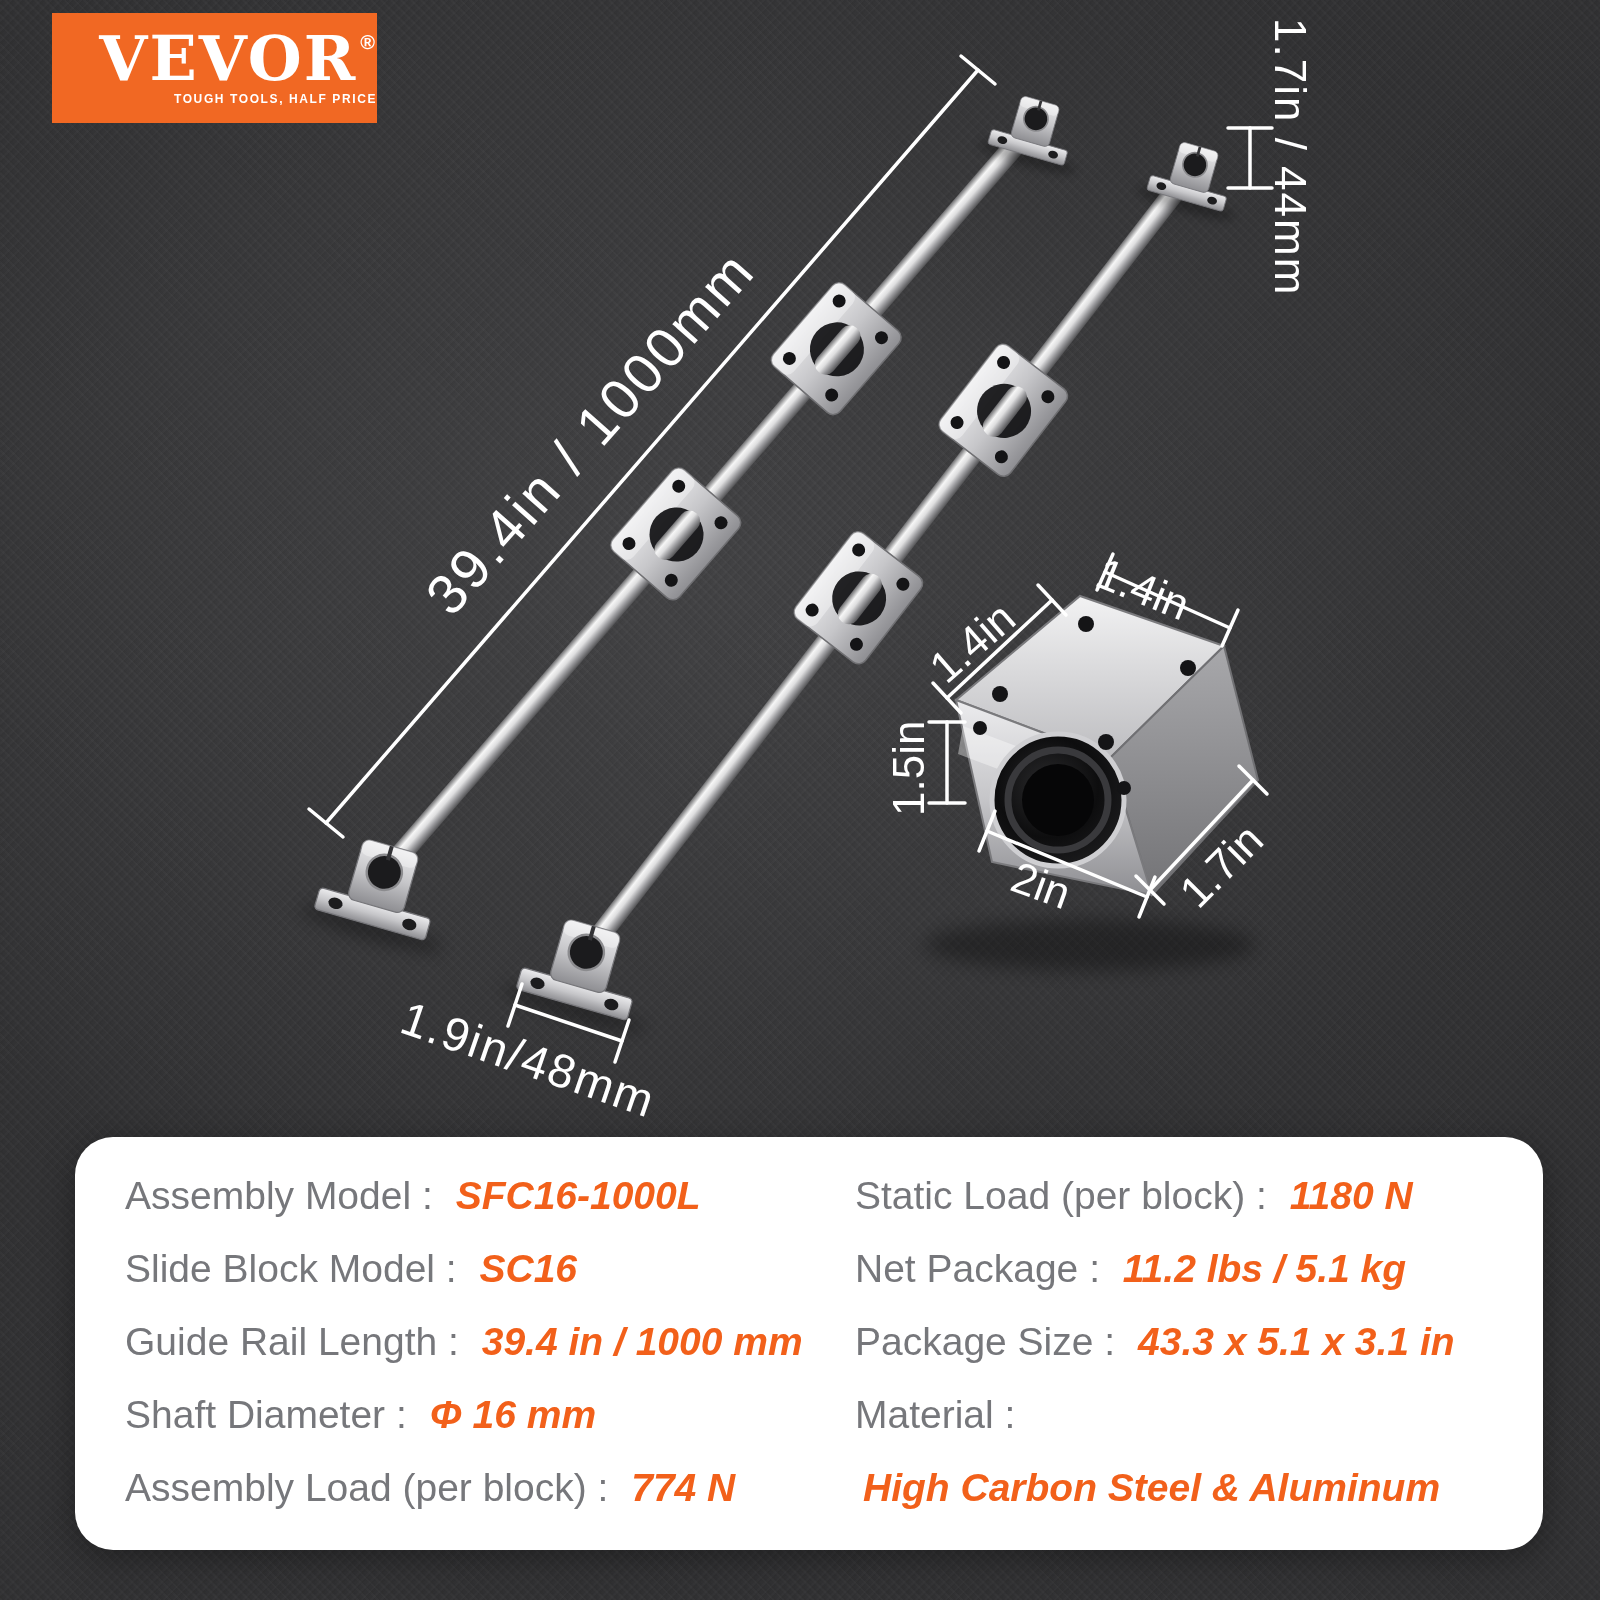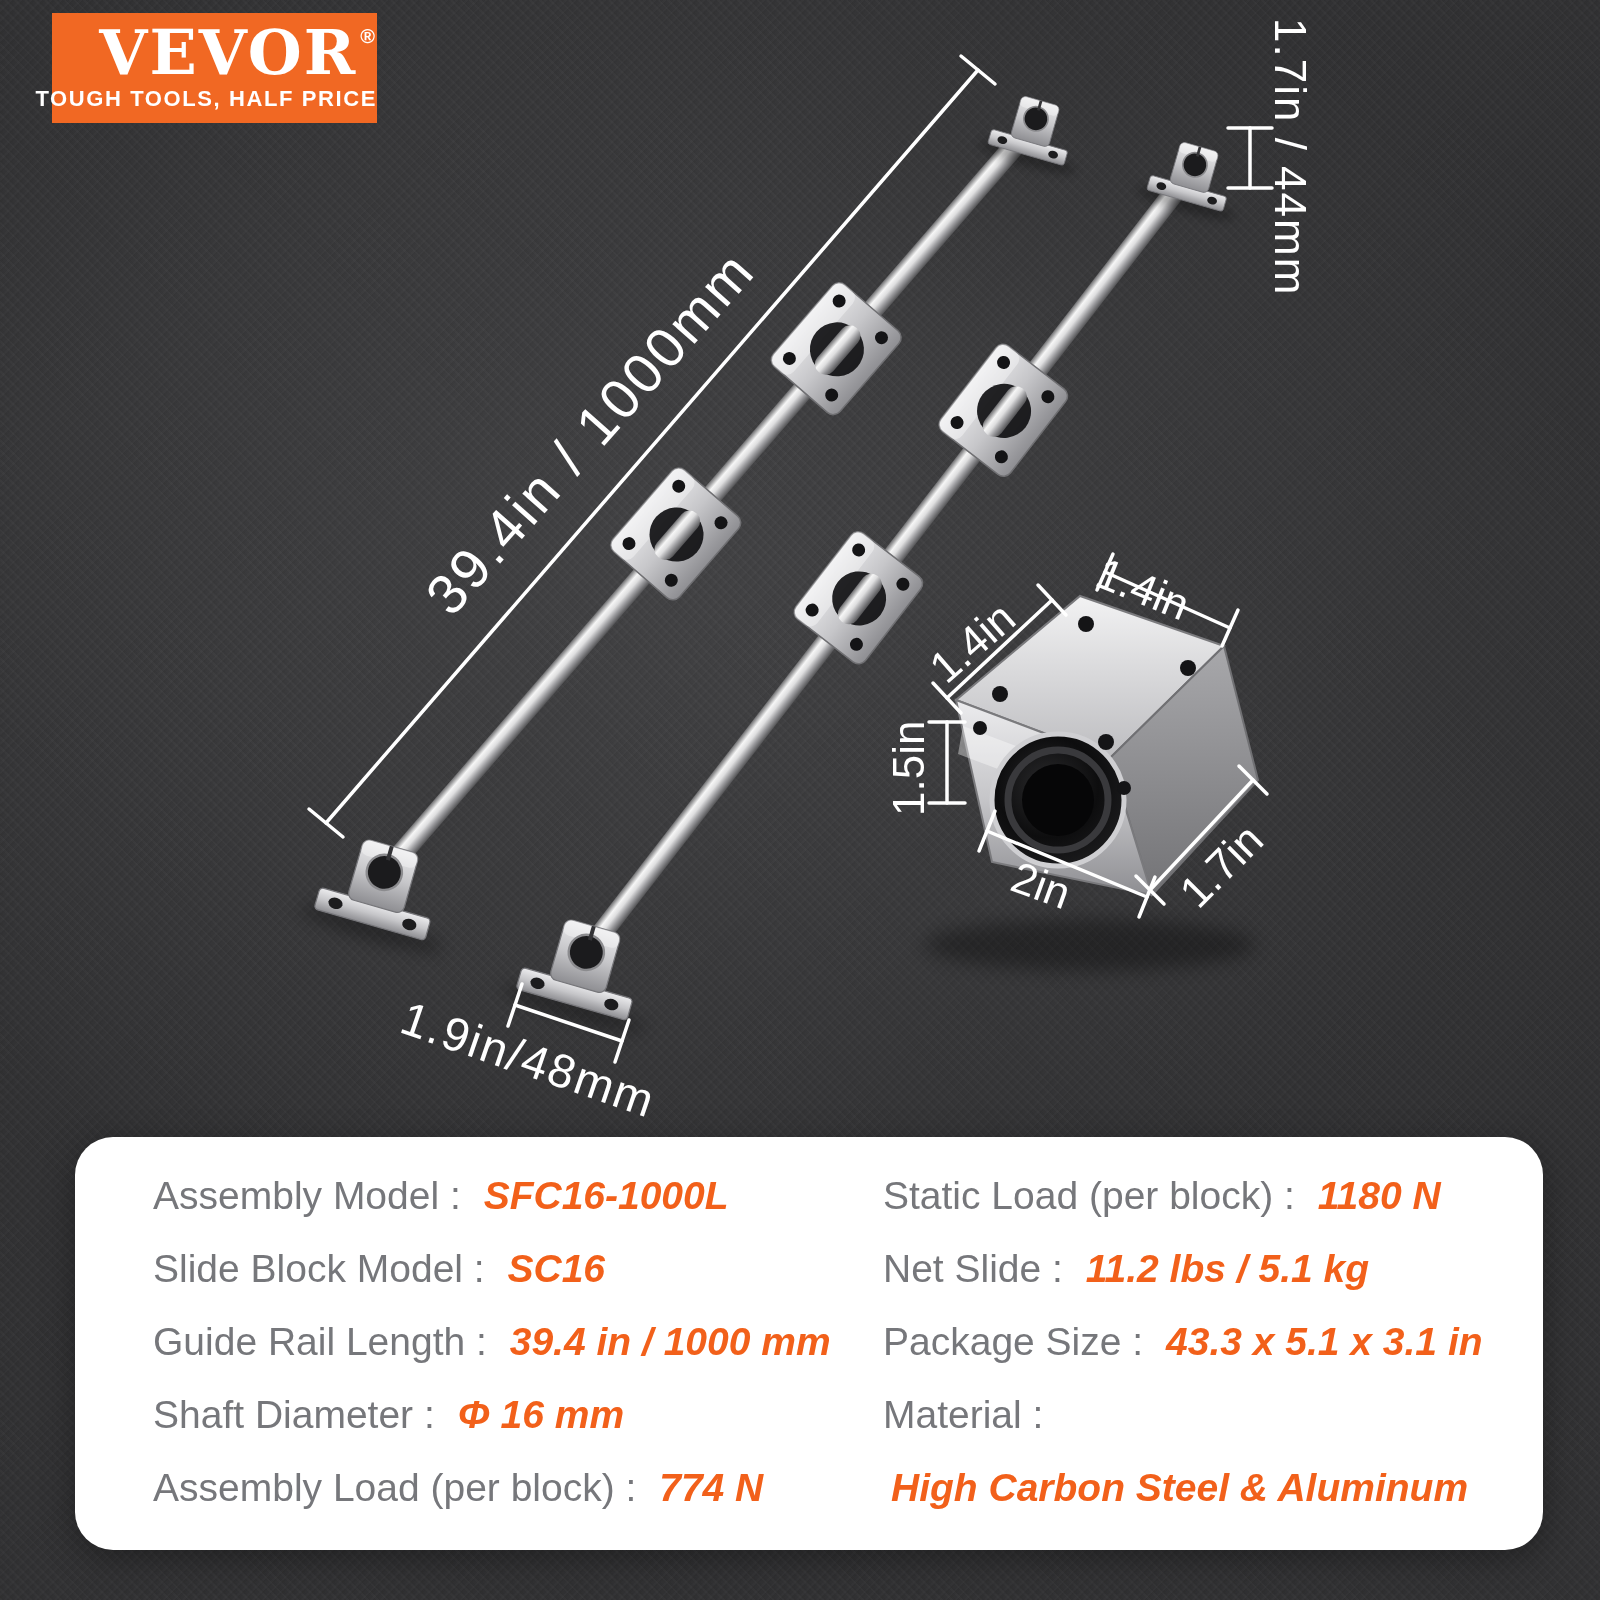--- a/index.html
+++ b/index.html
@@ -15,21 +15,21 @@
   .art{position:absolute;left:0;top:0;width:1600px;height:1600px;z-index:1;}
   
   .logo{
     position:absolute;left:52px;top:13px;width:325px;height:110px;z-index:6;
     background:#F16823;color:#fff;display:flex;flex-direction:column;
     align-items:flex-end;justify-content:center;
   }
   .logo-brand{font-family:"DejaVu Serif", serif;font-weight:700;font-size:62px;
     line-height:58px;letter-spacing:2px;display:flex;align-items:flex-start;}
   .logo-reg{font-size:20px;line-height:20px;margin-top:2px;margin-left:3px;font-family:"Liberation Sans",sans-serif;font-weight:700;}
-  .logo-tagline{font-size:22px;font-weight:700;letter-spacing:1.6px;margin-top:4px;white-space:nowrap;}
+  .logo-tagline{font-size:12px;font-weight:700;letter-spacing:1.6px;margin-top:4px;white-space:nowrap;}
   
   .dim{
     position:absolute;color:#fff;white-space:nowrap;z-index:5;
     transform-origin:left top;font-weight:400;
   }
   .dim-rail{left:330px;top:400px;width:520px;text-align:center;font-size:56px;
     letter-spacing:3px;transform-origin:center center;transform:rotate(-48.5deg);}
   .dim-supheight{left:1315px;top:18px;font-size:44px;letter-spacing:2px;transform:rotate(90deg);}
   .dim-supbase{left:412px;top:990px;font-size:47px;letter-spacing:2px;transform:rotate(19deg);}
   .dim-b-tl{left:920px;top:655px;font-size:44px;transform:rotate(-41deg);}
@@ -39,21 +39,21 @@
   .dim-b-side{left:1170px;top:882px;font-size:44px;transform:rotate(-45deg);}
   
   .panel{
     position:absolute;left:75px;top:1137px;width:1468px;height:413px;z-index:6;
     background:#ffffff;border-radius:38px;box-shadow:0 8px 32px rgba(0,0,0,0.35);
   }
   .col{position:absolute;top:22px;}
   .col-left{left:50px;}
   .col-right{left:780px;}
   .spec-row{line-height:73px;font-size:39px;white-space:nowrap;}
-  .spec-label{color:#76777B;margin-left:28px;}
+  .spec-label{color:#76777B;}
   .spec-value{color:#F2601A;font-weight:700;font-style:italic;margin-left:12px;}
 </style>
 </head>
 <body>
 
 <svg class="art" viewBox="0 0 1600 1600" aria-hidden="true">
   <defs>
     <linearGradient id="rodG" x1="0" y1="0" x2="0" y2="1">
       <stop offset="0" stop-color="#6e6e70"></stop>
       <stop offset="0.28" stop-color="#f6f6f6"></stop>
@@ -223,21 +223,21 @@
       <span class="spec-label">Assembly Load (per block) :</span>
       <span class="spec-value">774 N</span>
     </div>
   </div>
   <div class="col col-right">
     <div class="spec-row">
       <span class="spec-label">Static Load (per block) :</span>
       <span class="spec-value">1180 N</span>
     </div>
     <div class="spec-row">
-      <span class="spec-label">Net Slide :</span>
+      <span class="spec-label">Net Package :</span>
       <span class="spec-value">11.2 lbs / 5.1 kg</span>
     </div>
     <div class="spec-row">
       <span class="spec-label">Package Size :</span>
       <span class="spec-value">43.3 x 5.1 x 3.1 in</span>
     </div>
     <div class="spec-row">
       <span class="spec-label">Material :</span>
       <span class="spec-value"></span>
     </div>

